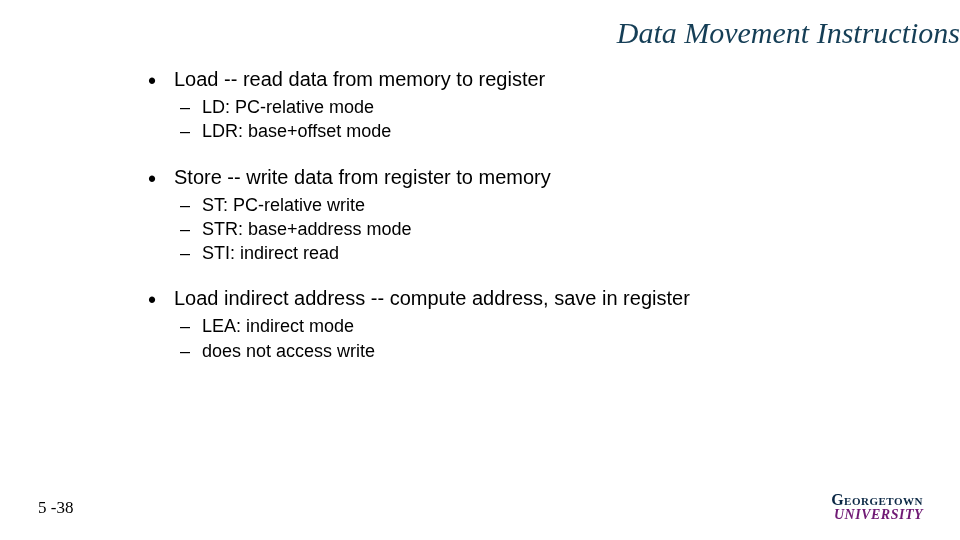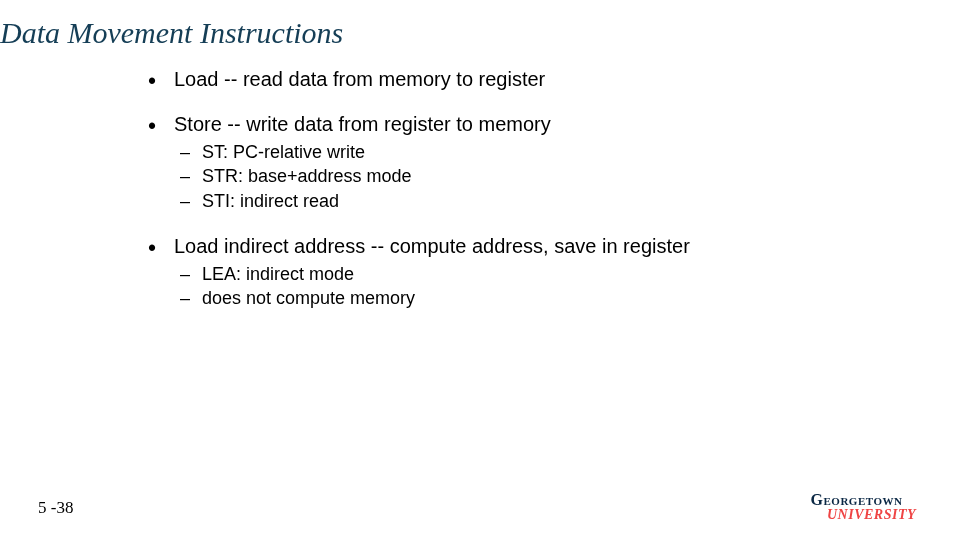--- a/index.html
+++ b/index.html
@@ -11,21 +11,21 @@
     font-family: Arial, Helvetica, sans-serif;
     color: #000000;
     position: relative;
     overflow: hidden;
   }
   .slide-title {
     font-family: "Times New Roman", Times, serif;
     font-style: italic;
     font-size: 30px;
     color: #153e56;
-    text-align: left;
+    text-align: right;
     margin-top: 16px;
     margin-bottom: 18px;
   }
   .content {
     margin-left: 130px;
     margin-right: 60px;
   }
   .top-item {
     font-size: 20px;
     font-family: Arial, Helvetica, sans-serif;
@@ -61,65 +61,67 @@
   .page-number {
     position: absolute;
     left: 38px;
     bottom: 22px;
     font-family: "Times New Roman", Times, serif;
     font-size: 17px;
     color: #000;
   }
   .footer-logo {
     position: absolute;
-    right: 44px;
+    right: 37px;
     bottom: 18px;
-    text-align: center;
+    text-align: right;
     line-height: 1.0;
   }
   .footer-logo .gu-top {
     font-family: "Times New Roman", Times, serif;
     font-variant: small-caps;
     font-weight: bold;
     font-size: 16px;
     color: #0a2744;
     letter-spacing: 0.5px;
   }
   .footer-logo .gu-bottom {
     font-family: "Times New Roman", Times, serif;
     font-style: italic;
     font-weight: bold;
     font-size: 14px;
-    color: #ef4444;
+    color: #701a75;
     padding-left: 30px;
     letter-spacing: 0.5px;
   }
 </style>
 </head>
 <body>
 
 <div class="slide-title">Data Movement Instructions</div>
 
 <div class="content">
 
   <div class="top-item">Load -- read data from memory to register</div>
   <div class="sub-list">
+    <div class="sub-item">LD: PC-relative mode</div>
+    <div class="sub-item">LDR: base+offset mode</div>
   </div>
 
   <div class="top-item">Store -- write data from register to memory</div>
   <div class="sub-list">
     <div class="sub-item">ST: PC-relative write</div>
     <div class="sub-item">STR: base+address mode</div>
     <div class="sub-item">STI: indirect read</div>
   </div>
 
   <div class="top-item">Load indirect address -- compute address, save in register</div>
   <div class="sub-list">
     <div class="sub-item">LEA: indirect mode</div>
-    <div class="sub-item">does not compute memory</div>
+    <div class="sub-item">does not access write</div>
   </div>
 
 </div>
 
 <div class="page-number">5 -38</div>
 
 <div class="footer-logo">
   <div class="gu-top">Georgetown</div>
   <div class="gu-bottom">UNIVERSITY</div>
 </div>

